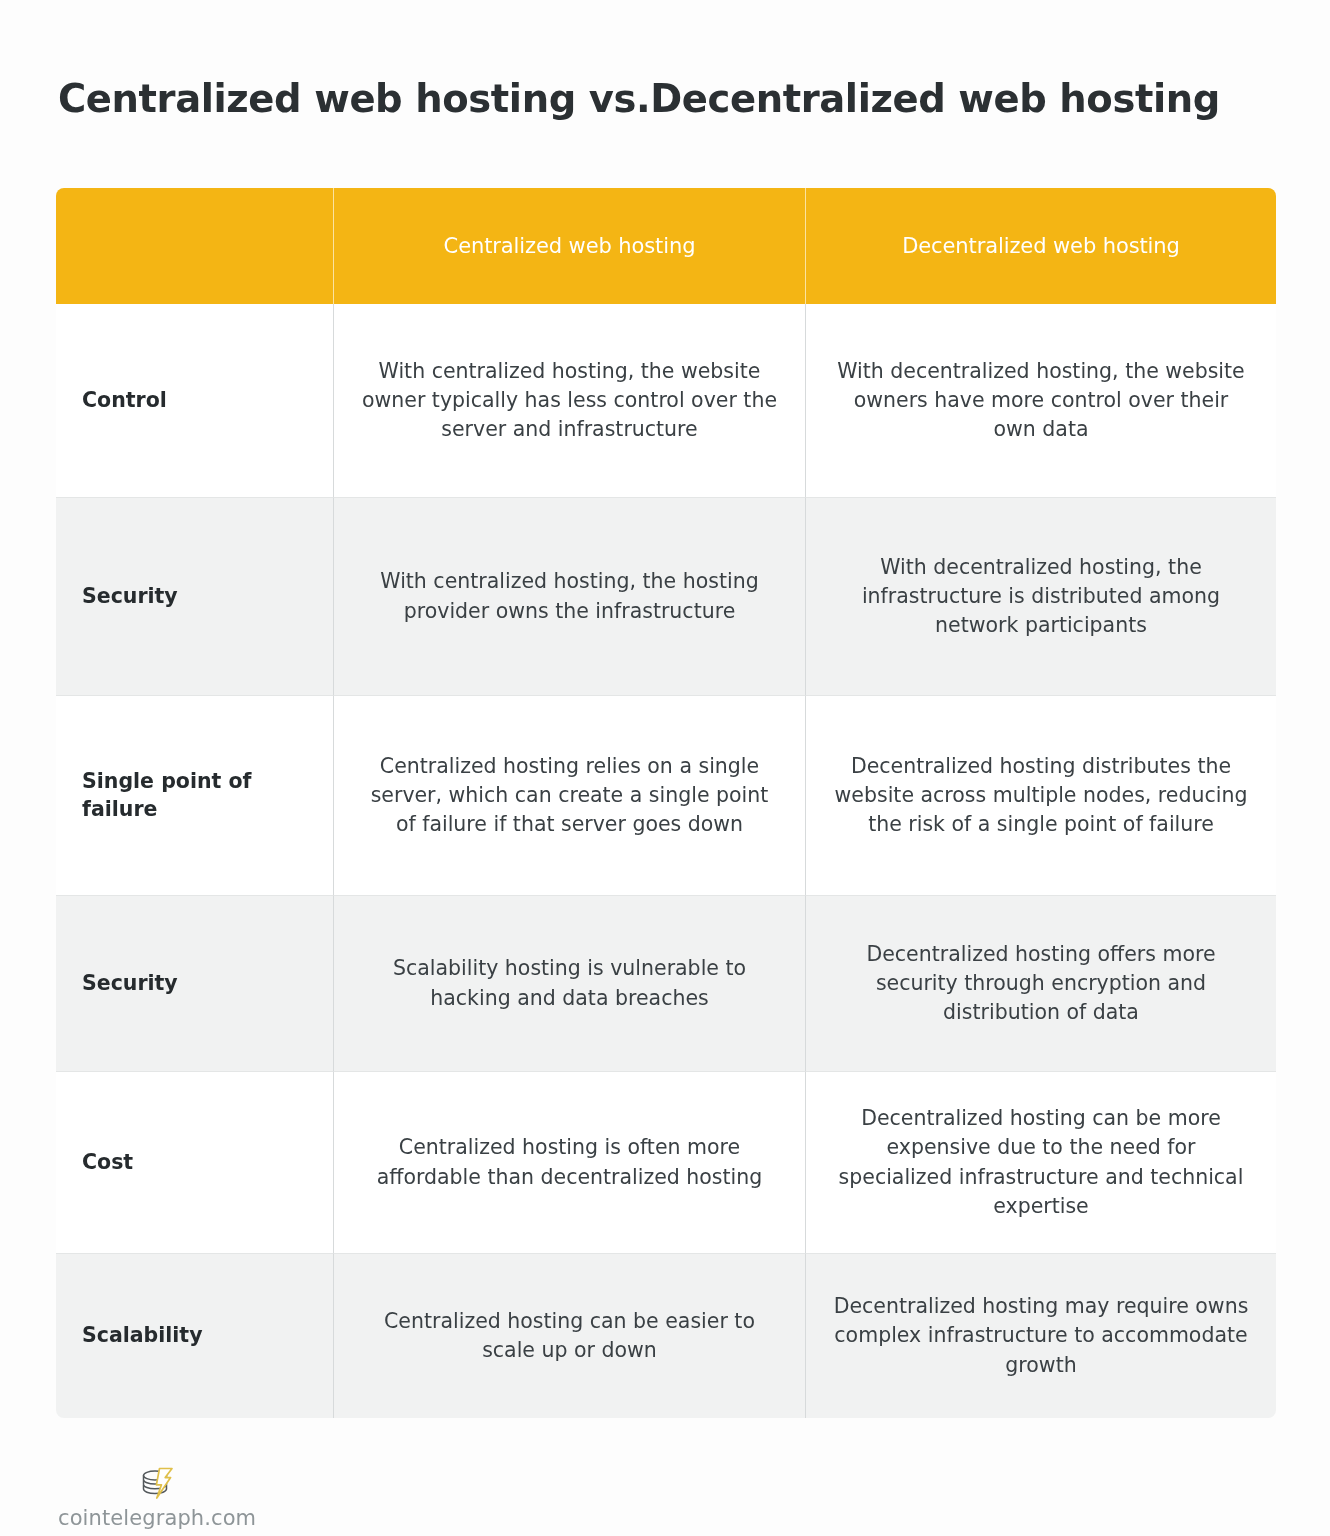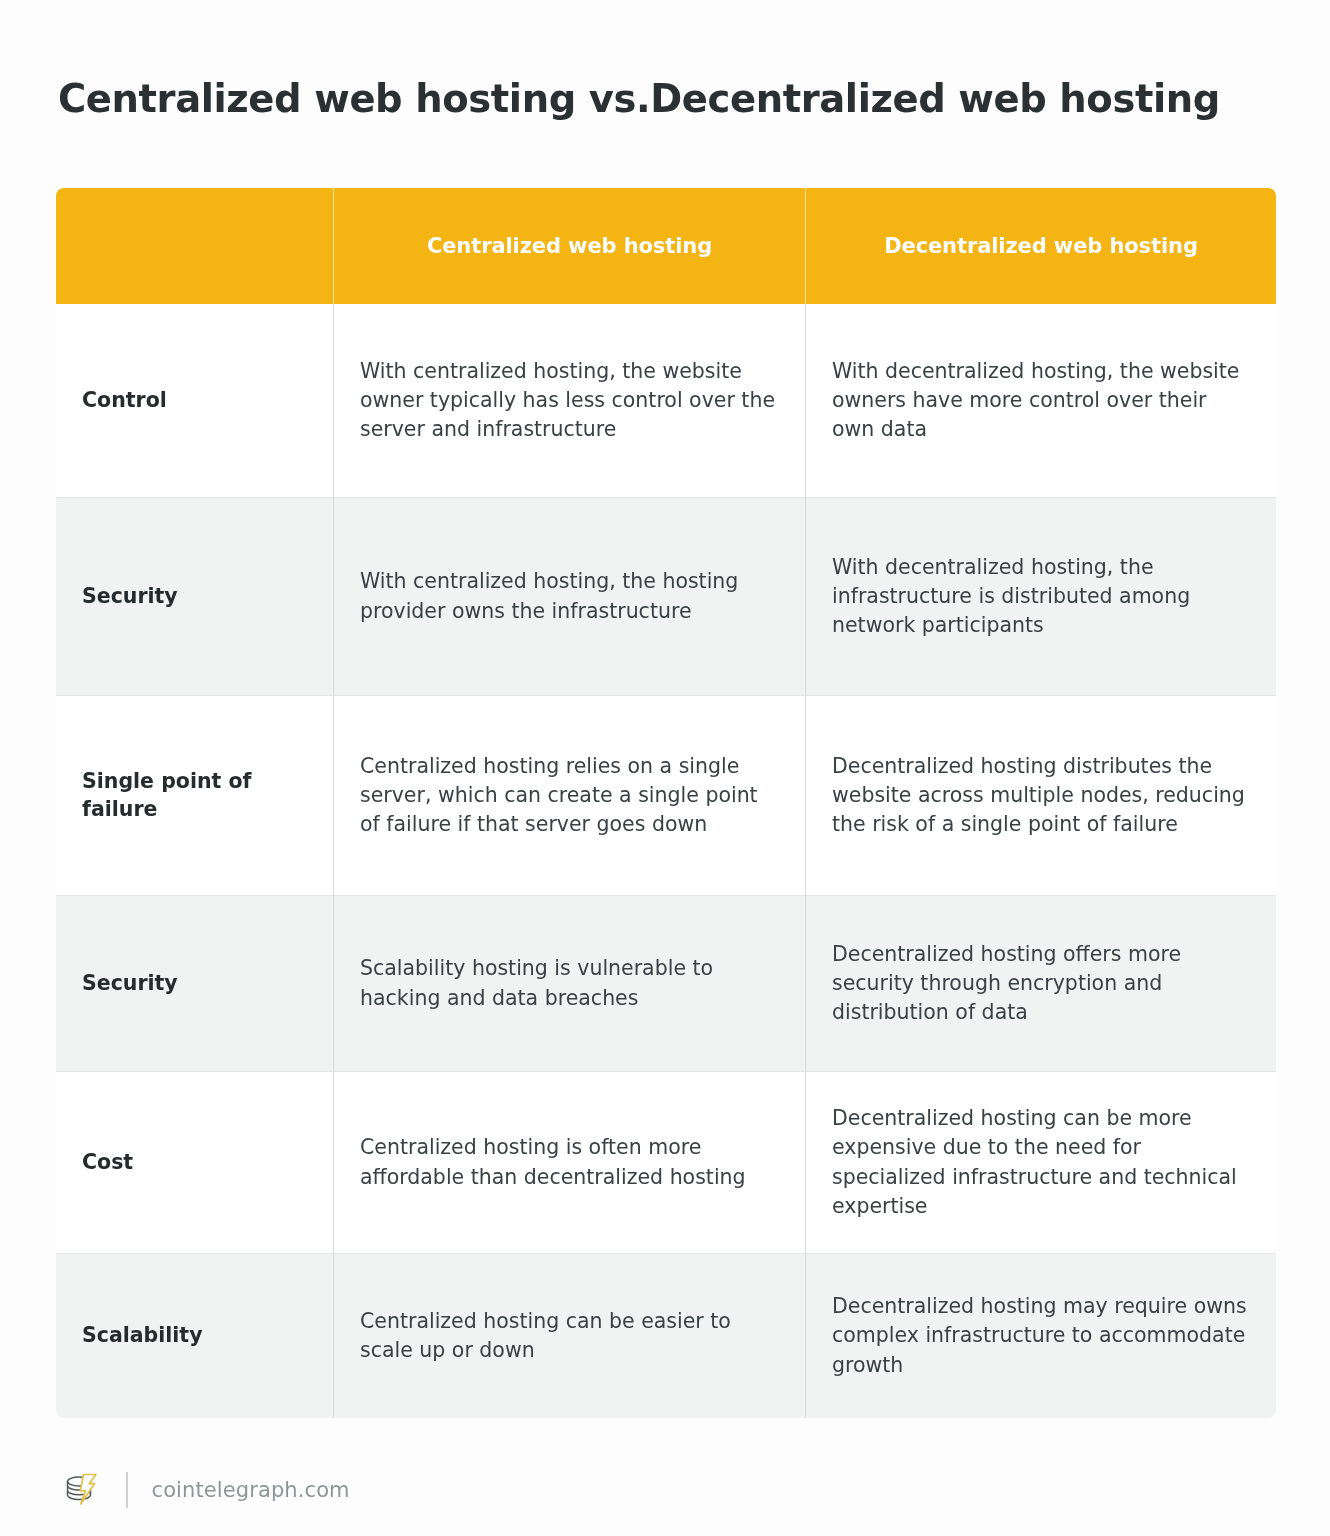--- a/index.html
+++ b/index.html
@@ -49,21 +49,21 @@
   .comparison-table col.col-label   { width: 277px; }
   .comparison-table col.col-central { width: 472px; }
   .comparison-table col.col-decent  { width: 471px; }
 
   
   .thead-row th {
     height: 116px;
     background: #f4b514;
     color: #ffffff;
     font-size: 21px;
-    font-weight: 700;
+    font-weight: 400;
     vertical-align: middle;
     padding: 0 18px;
     position: relative;
     letter-spacing: -0.1px;
   }
   .thead-row th.th-label { border-radius: 8px 0 0 0; }
   .thead-row th.th-decent { border-radius: 0 8px 0 0; }
 
   
   .thead-row th.th-central,
@@ -96,21 +96,21 @@
     white-space: nowrap;
   }
 
   
   .comparison-table td {
     vertical-align: middle;
     padding: 28px 26px;
     font-size: 20.5px;
     line-height: 1.42;
     color: #3a4044;
-    text-align: left;
+    text-align: center;
     border-bottom: 1px solid #e4e6e6;
   }
   .comparison-table td.cell-label {
     text-align: left;
     font-weight: 700;
     font-size: 20.5px;
     color: #262b2e;
     padding-left: 26px;
     line-height: 1.32;
   }
@@ -136,20 +136,21 @@
   .r6 td { height: 164px; }
 
   
   .footer {
     position: absolute;
     left: 58px;
     top: 1432px;
     display: flex;
     align-items: center;
     height: 56px;
+    flex-direction: column;
   }
   .brand-logo {
     width: 46px;
     height: 46px;
     display: flex;
     align-items: center;
     justify-content: center;
   }
   .footer-divider {
     width: 1.5px;

